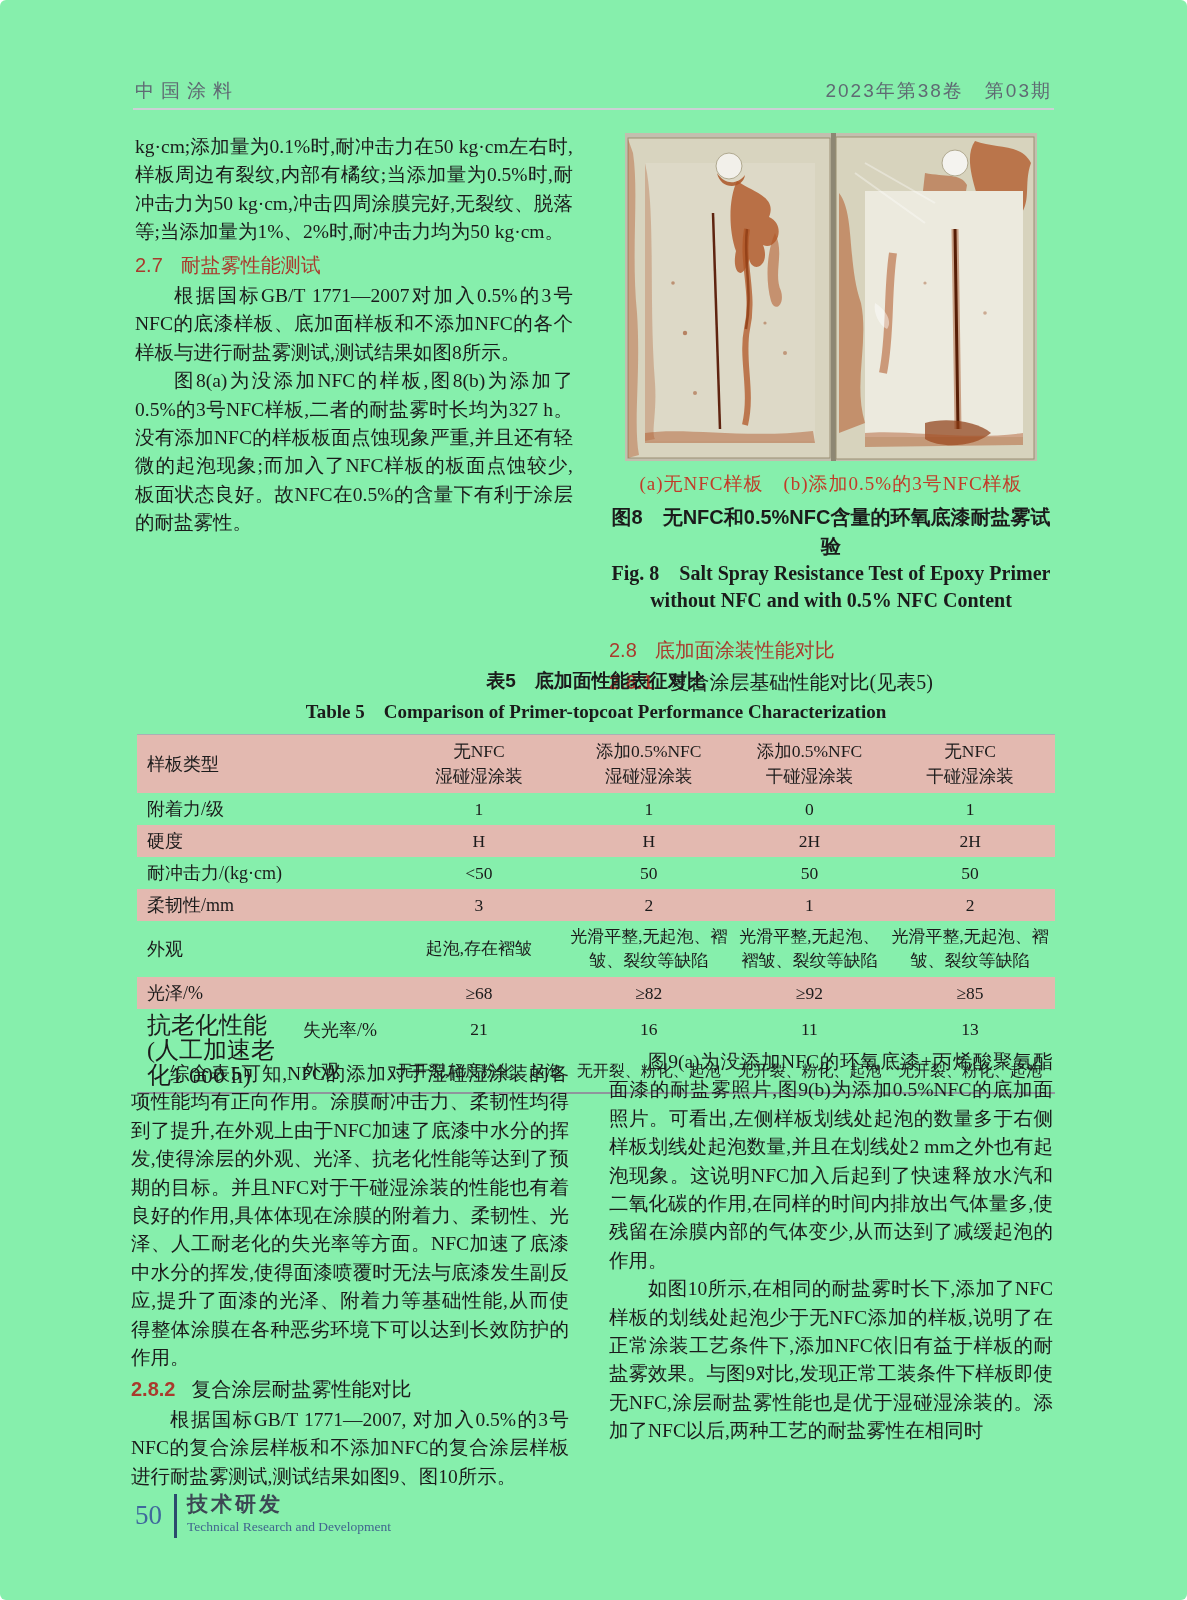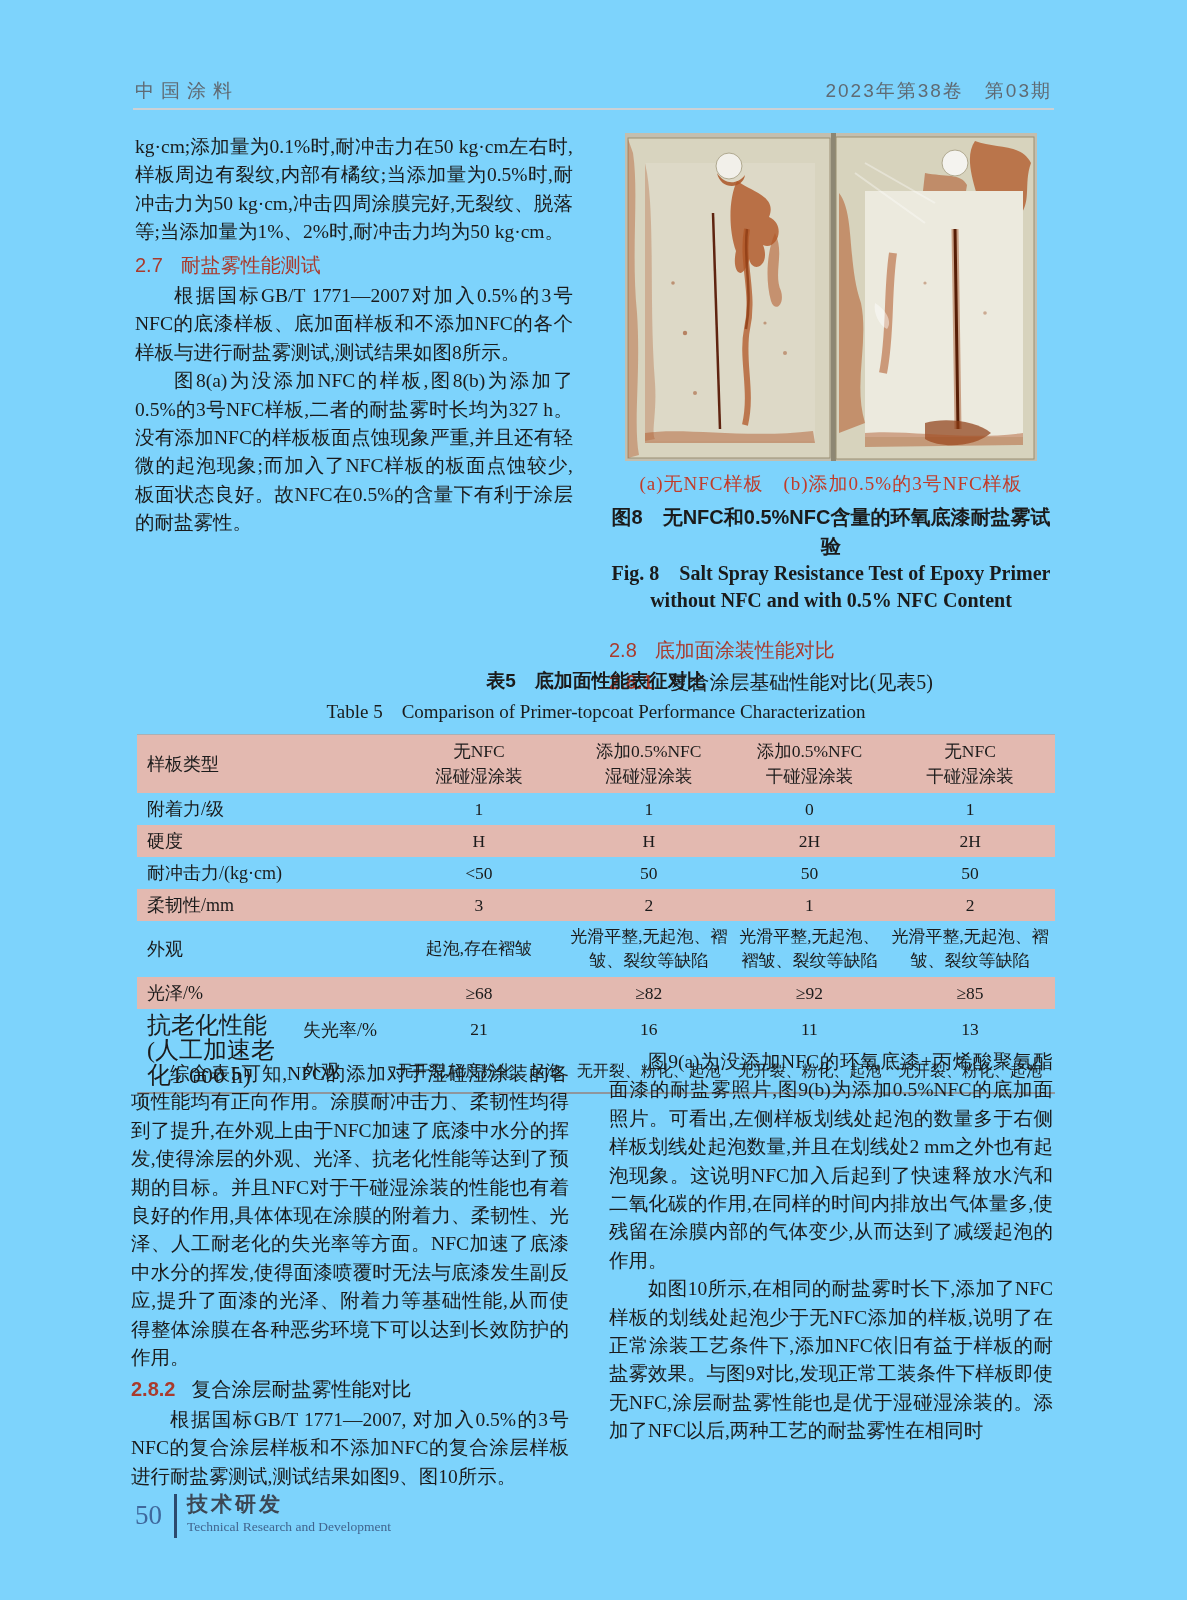--- a/index.html
+++ b/index.html
@@ -1,21 +1,21 @@
 <!DOCTYPE html>
 <html><head>
 <meta charset="utf-8">
 <style>
   html,body{margin:0;padding:0;background:#ffffff;}
   body{
     width:1187px;height:1600px;position:relative;
     font-family:"Liberation Serif","DejaVu Serif",serif;
     color:#1b1b1b;overflow:hidden;
   }
-  .page{position:absolute;inset:0;background:#7dd3fc;}
+  .page{position:absolute;inset:0;background:#86efac;border-radius:6px;}
 
   
   .hdr{position:absolute;top:78px;left:135px;right:135px;height:26px;
        font-size:19px;color:#5f6a73;font-family:"Liberation Sans",sans-serif;}
   .hdr .journal{float:left;letter-spacing:7px;}
   .hdr .issue{float:right;letter-spacing:2px;}
   .hdr-rule{position:absolute;top:108px;left:133px;right:133px;border-top:2px solid #ccd1d5;}
 
   
   .col{position:absolute;font-size:19.5px;line-height:28.4px;text-align:justify;}
@@ -38,21 +38,21 @@
   .fig-cn{text-align:center;font-weight:bold;font-size:20px;margin-top:5px;
           font-family:"Liberation Sans",sans-serif;}
   .fig-en{text-align:center;font-weight:bold;font-size:20px;line-height:27px;
           font-family:"Liberation Serif","DejaVu Serif",serif;}
   .gap18{height:18px;}
 
   
   .tablewrap{position:absolute;left:137px;top:668px;width:918px;}
   .tbl-title-cn{text-align:center;font-weight:bold;font-size:19px;
                 font-family:"Liberation Sans",sans-serif;}
-  .tbl-title-en{text-align:center;font-weight:normal;font-size:19px;margin-top:5px;
+  .tbl-title-en{text-align:center;font-weight:bold;font-size:19px;margin-top:5px;
                 font-family:"Liberation Serif","DejaVu Serif",serif;}
   table.t5{width:100%;border-collapse:collapse;margin-top:9px;
            border-top:1.5px solid #aab0b5;border-bottom:2.5px solid #8f969c;
            font-size:17.5px;}
   table.t5 td,table.t5 th{padding:4px 2px;font-weight:normal;vertical-align:middle;}
   table.t5 .lbl{text-align:left;padding-left:10px;font-size:18px;}
   table.t5 .val{text-align:center;}
   table.t5 .pink{background:#e3b9b0;}
   table.t5 th div{line-height:25px;}
   table.t5 .c-lbl1{width:17%;}

